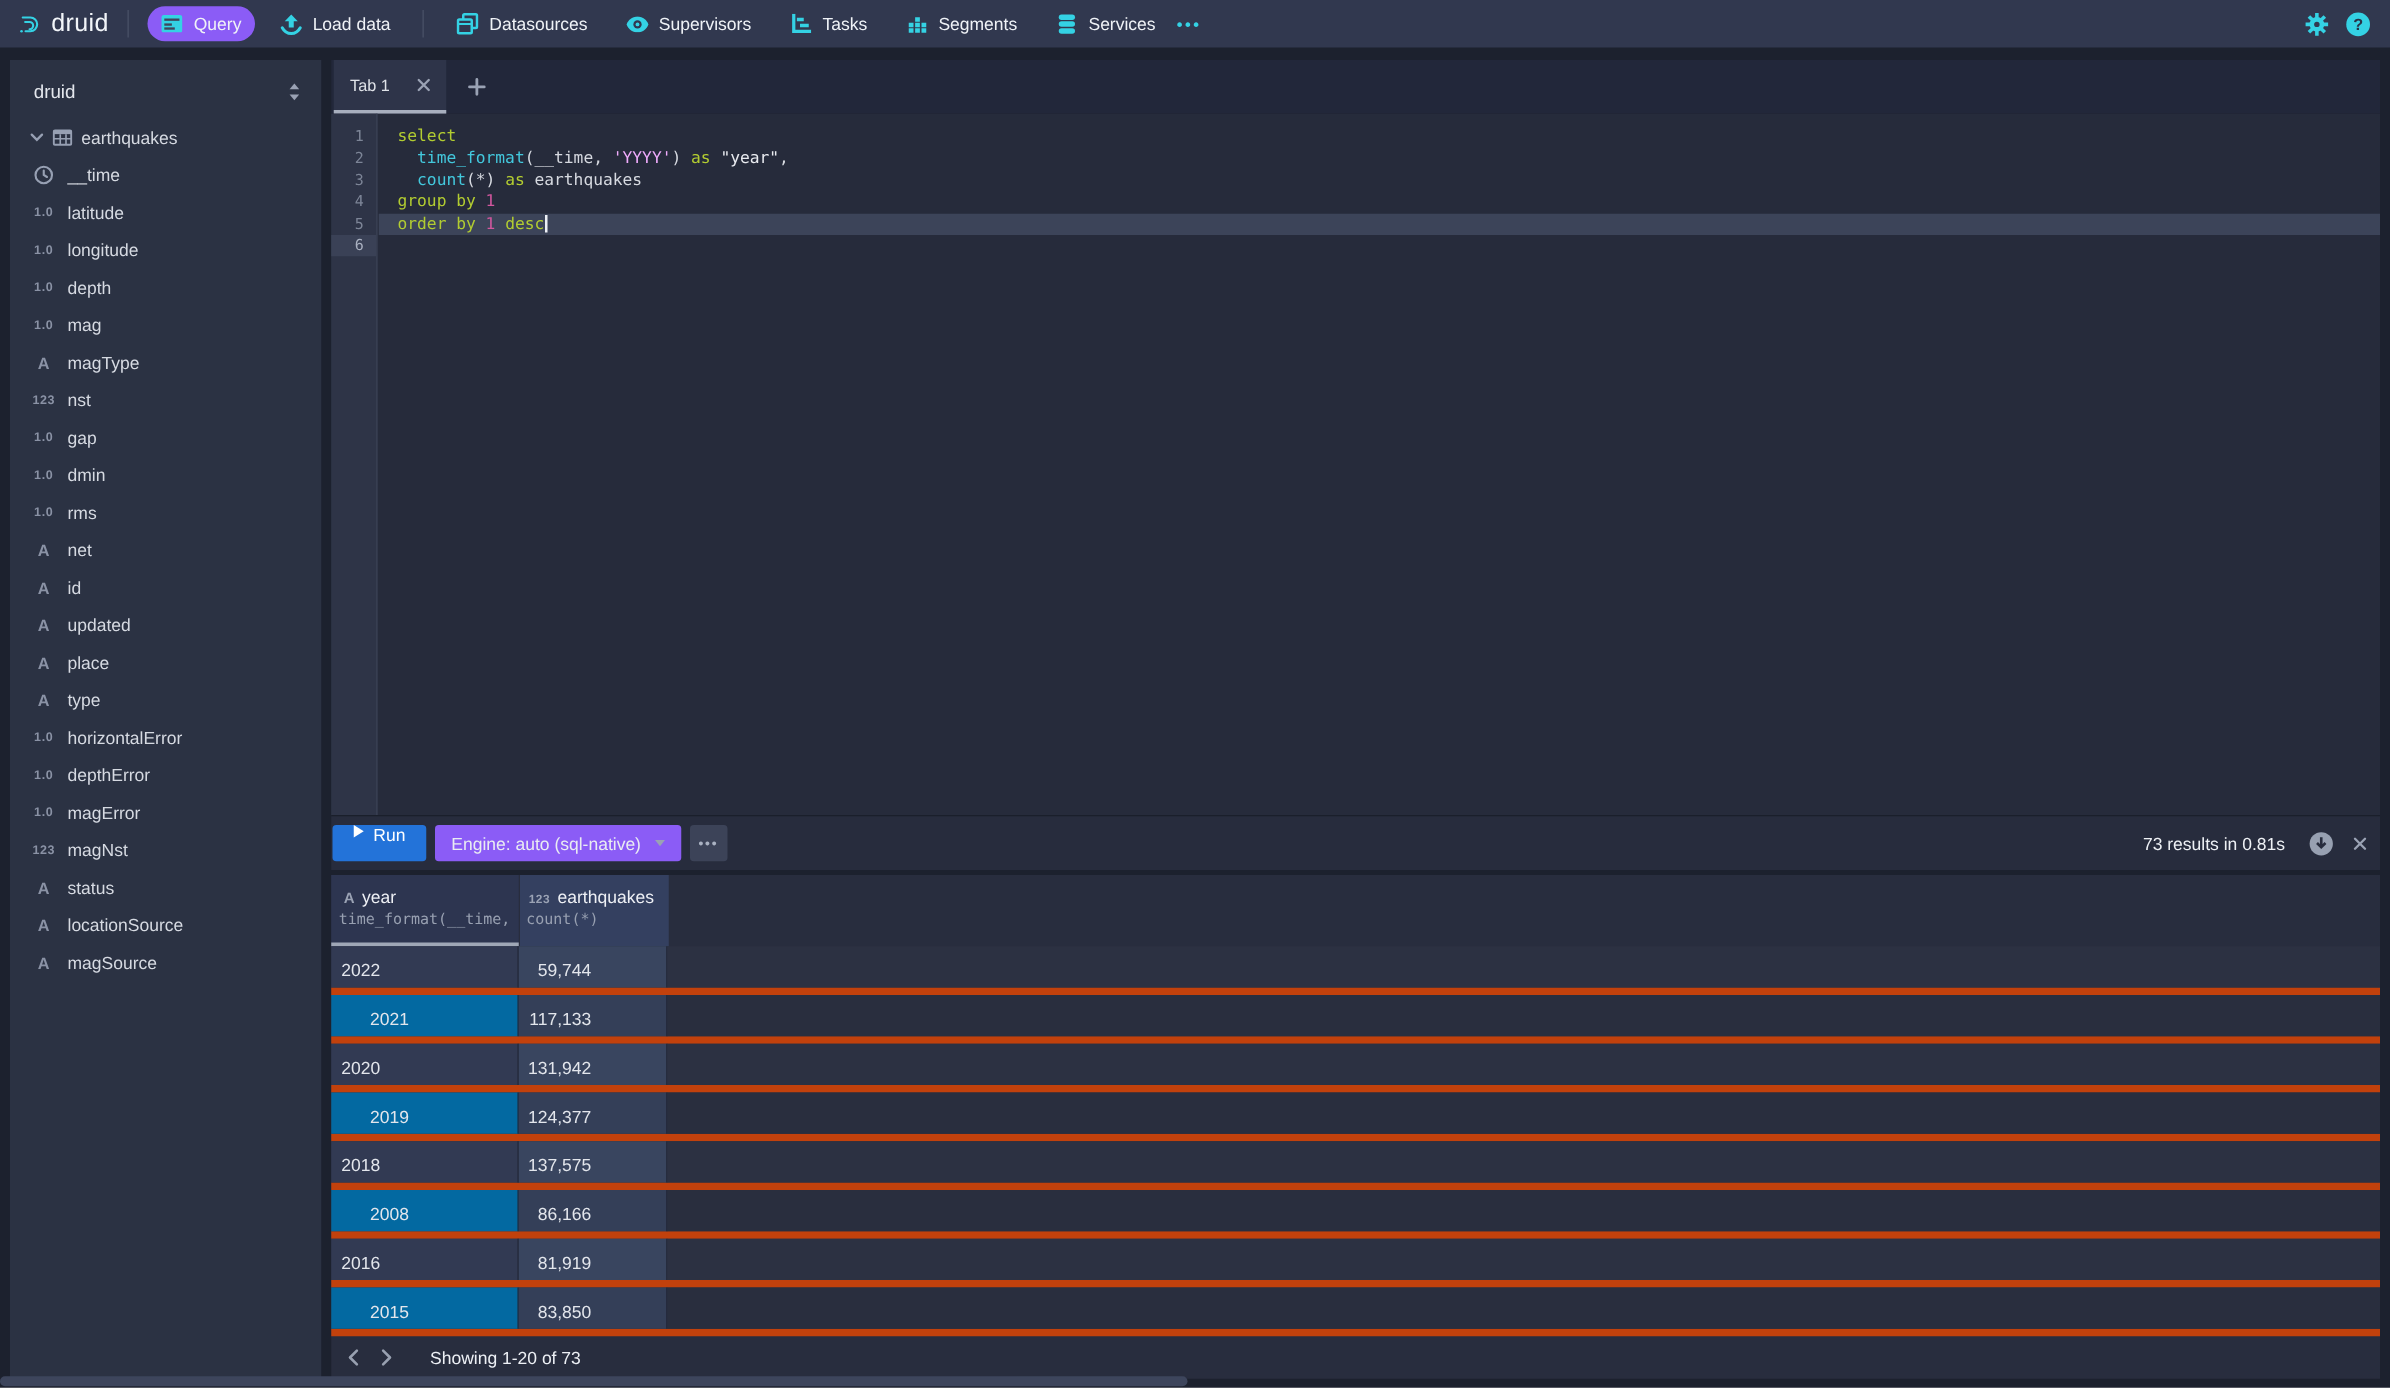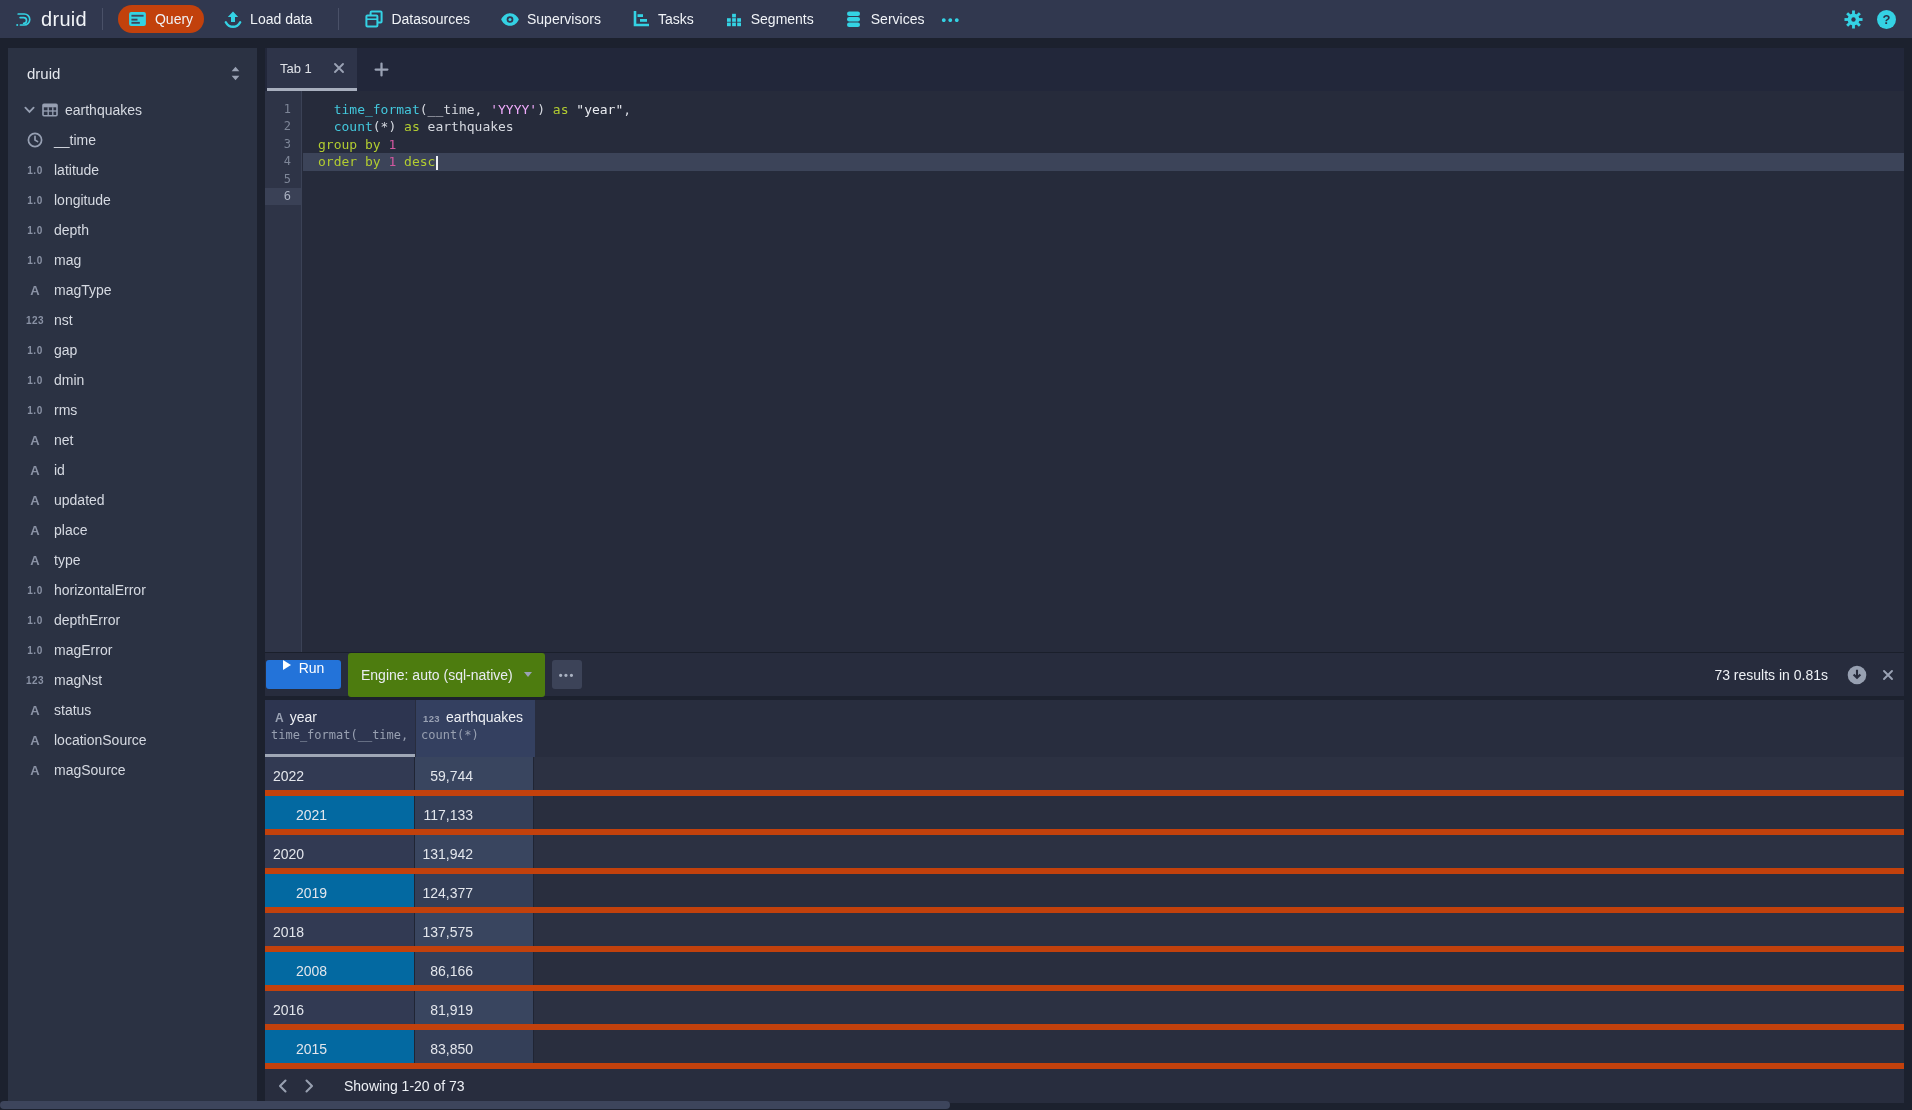--- a/index.html
+++ b/index.html
@@ -9,21 +9,21 @@
 
   
   #topnav { position:absolute; left:0; top:0; width:1912px; height:38px; background:#31384f;
             display:flex; align-items:center; padding:0 16px 0 14px; }
   .logo { display:flex; align-items:center; gap:9px; cursor:pointer; }
   .logo-text { color:#f2f5f9; font-size:20px; letter-spacing:.3px; }
   .nav-divider { width:1px; height:22px; background:#4a5168; margin:0 15px; }
   .nav-item { display:flex; align-items:center; gap:8px; color:#f0f3f7; font-size:14px;
               padding:5px 11px; border-radius:14px; cursor:pointer; white-space:nowrap; }
   .nav-item + .nav-item { margin-left:9px; }
-  .nav-item.active { background:#c2410c; }
+  .nav-item.active { background:#8b5cf6; }
   .nav-icon { display:inline-flex; width:18px; height:18px; align-items:center; justify-content:center; }
   .nav-more { color:#34d2e4; font-size:13px; letter-spacing:2px; font-weight:bold; padding:0 6px; cursor:pointer; }
   .nav-right { margin-left:auto; display:flex; align-items:center; gap:14px; }
   .help-circle { width:19px; height:19px; border-radius:50%; background:#34d2e4; color:#2a3147;
                  font-size:13px; font-weight:bold; display:flex; align-items:center; justify-content:center; cursor:pointer; }
   .gear { display:inline-flex; cursor:pointer; }
 
   
   #sidebar { position:absolute; left:8px; top:48px; width:249px; height:1055px; background:#2b3243; overflow:hidden; }
   .sb-header { display:flex; align-items:center; padding:16px 14px 12px 19px; }
@@ -64,21 +64,21 @@
   .tok-pl  { color:#d6d9e0; }
   .tok-qid { color:#e9ebf0; }
   .cursor { display:inline-block; width:2px; height:14px; background:#edf0f6; vertical-align:middle; margin-left:1px; }
 
   
   #runbar { position:absolute; left:265px; top:652px; width:1639px; height:44px; background:#272c3d;
             border-top:1px solid #1a1f2b; display:flex; align-items:center; padding:0 8px 0 1px; }
   .run-btn { height:29px; width:75px; border-radius:3px; background:#2373d9; color:#ffffff; font-size:14px;
              display:flex; align-items:flex-start; justify-content:center; gap:8px; cursor:pointer; border:none; }
   .play-tri { width:0; height:0; border-left:8px solid #fff; border-top:5px solid transparent; border-bottom:5px solid transparent; }
-  .engine-btn { margin-left:7px; height:44px; padding:0 13px; background:#4d7c0f; border-radius:3px; color:#e9ecf2;
+  .engine-btn { margin-left:7px; height:29px; padding:0 13px; background:#8b5cf6; border-radius:3px; color:#e9ecf2;
                 font-size:14px; display:flex; align-items:center; gap:11px; cursor:pointer; }
   .caret-down { width:0; height:0; border-top:5px solid #9aa2b4; border-left:4.5px solid transparent; border-right:4.5px solid transparent; }
   .more-btn { margin-left:7px; width:30px; height:29px; background:#3c4358; border-radius:3px; color:#aab2c2;
               display:flex; align-items:center; justify-content:center; font-size:11px; letter-spacing:1.5px; font-weight:bold; cursor:pointer; }
   .rb-spacer { flex:1; }
   .rb-status { color:#eef1f5; font-size:14px; margin-right:19px;margin-left:36px; }
   .rb-icon { display:inline-flex; cursor:pointer; margin-right:13px; }
   .rb-close { display:inline-flex; cursor:pointer; padding:2px; }
 
   
@@ -374,20 +374,21 @@
   <div id="editor">
     <div id="gutter">
         <div class="gnum">1</div>
         <div class="gnum">2</div>
         <div class="gnum">3</div>
         <div class="gnum">4</div>
         <div class="gnum">5</div>
         <div class="gnum active">6</div>
       </div>
     <div id="codelines">
+        <div class="cline"><span class="tok-kw">select</span></div>
         <div class="cline"><span class="tok-pl">  </span><span class="tok-fn">time_format</span><span class="tok-pl">(__time, </span><span class="tok-str">'YYYY'</span><span class="tok-pl">) </span><span class="tok-kw">as</span><span class="tok-pl"> </span><span class="tok-qid">"year"</span><span class="tok-pl">,</span></div>
         <div class="cline"><span class="tok-pl">  </span><span class="tok-fn">count</span><span class="tok-pl">(*) </span><span class="tok-kw">as</span><span class="tok-pl"> earthquakes</span></div>
         <div class="cline"><span class="tok-kw">group by</span><span class="tok-pl"> </span><span class="tok-num">1</span></div>
         <div class="cline active"><span class="tok-kw">order by</span><span class="tok-pl"> </span><span class="tok-num">1</span><span class="tok-pl"> </span><span class="tok-kw">desc</span><span class="cursor"></span></div>
       </div>
   </div>
 
   <div id="runbar">
     <button class="run-btn">
       <span class="play-tri"></span>

